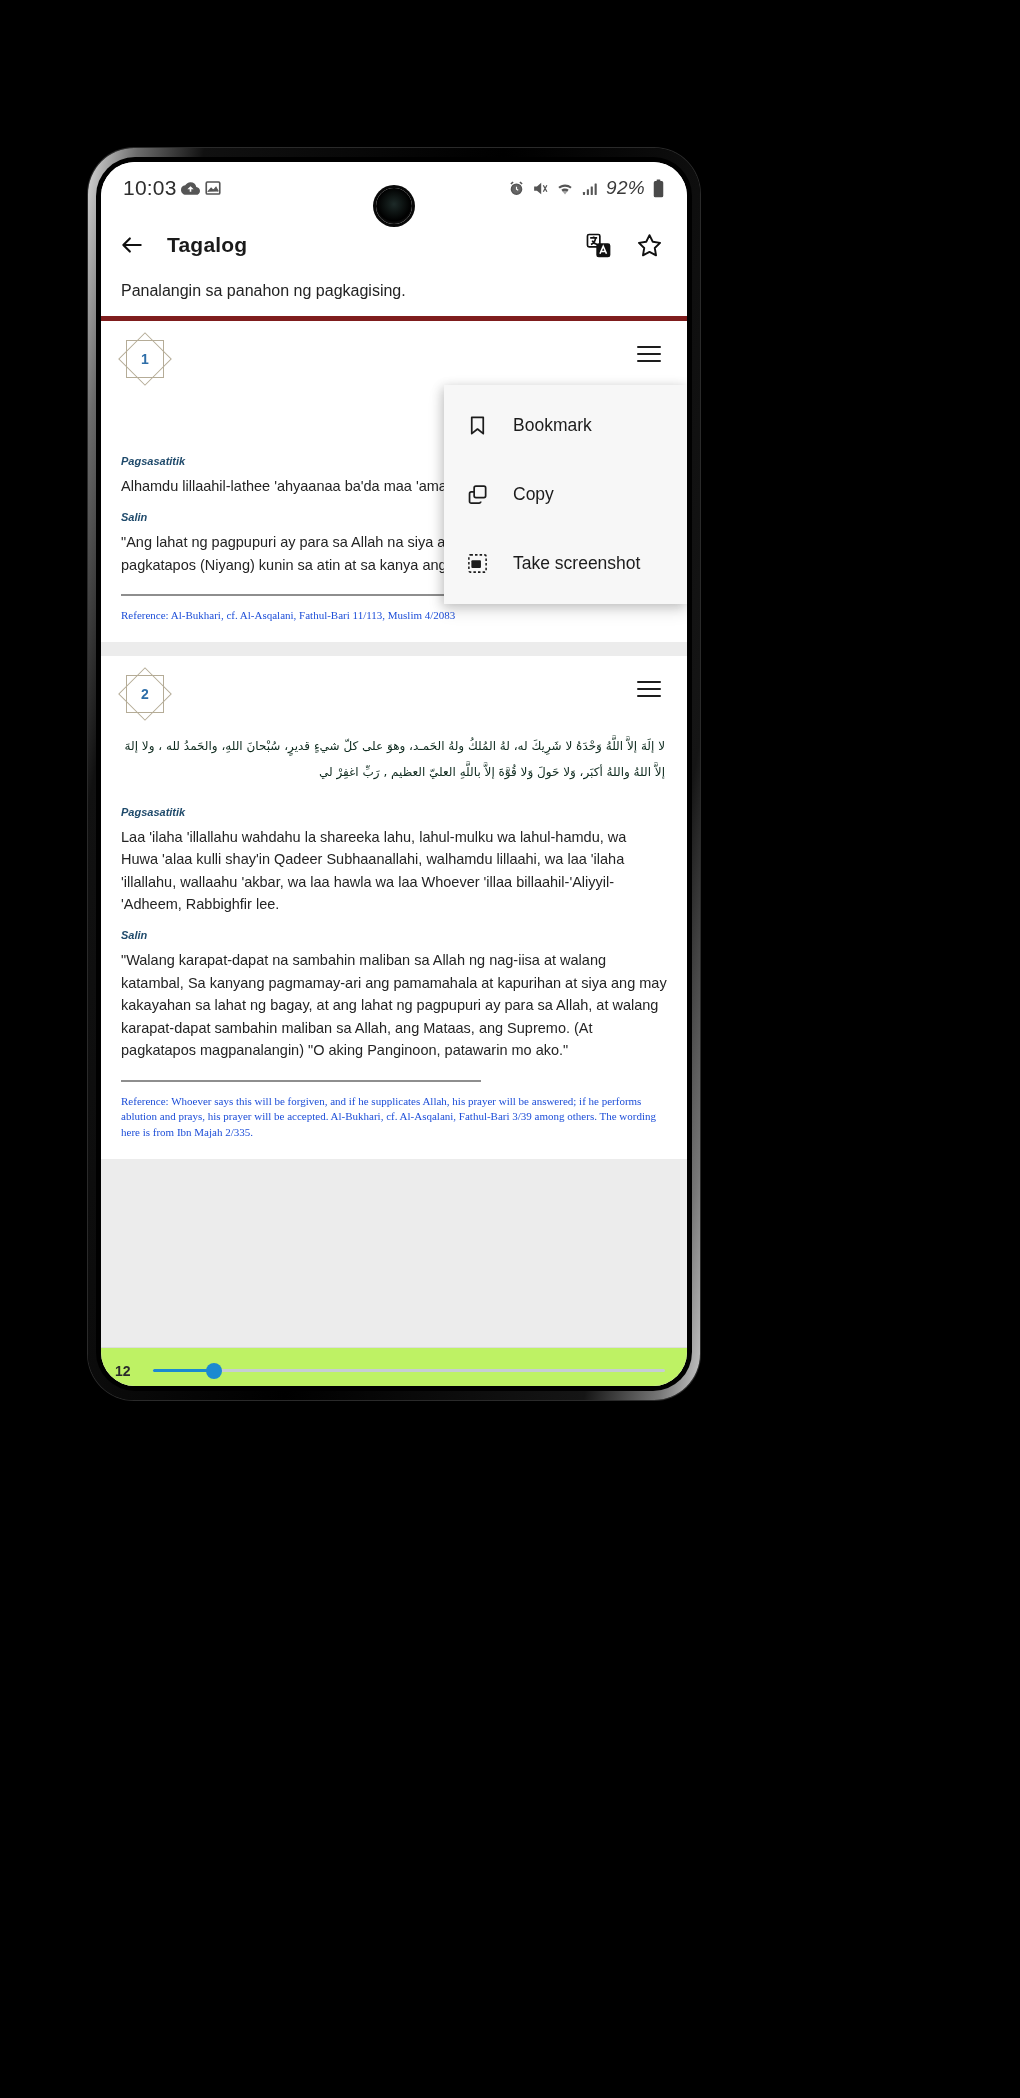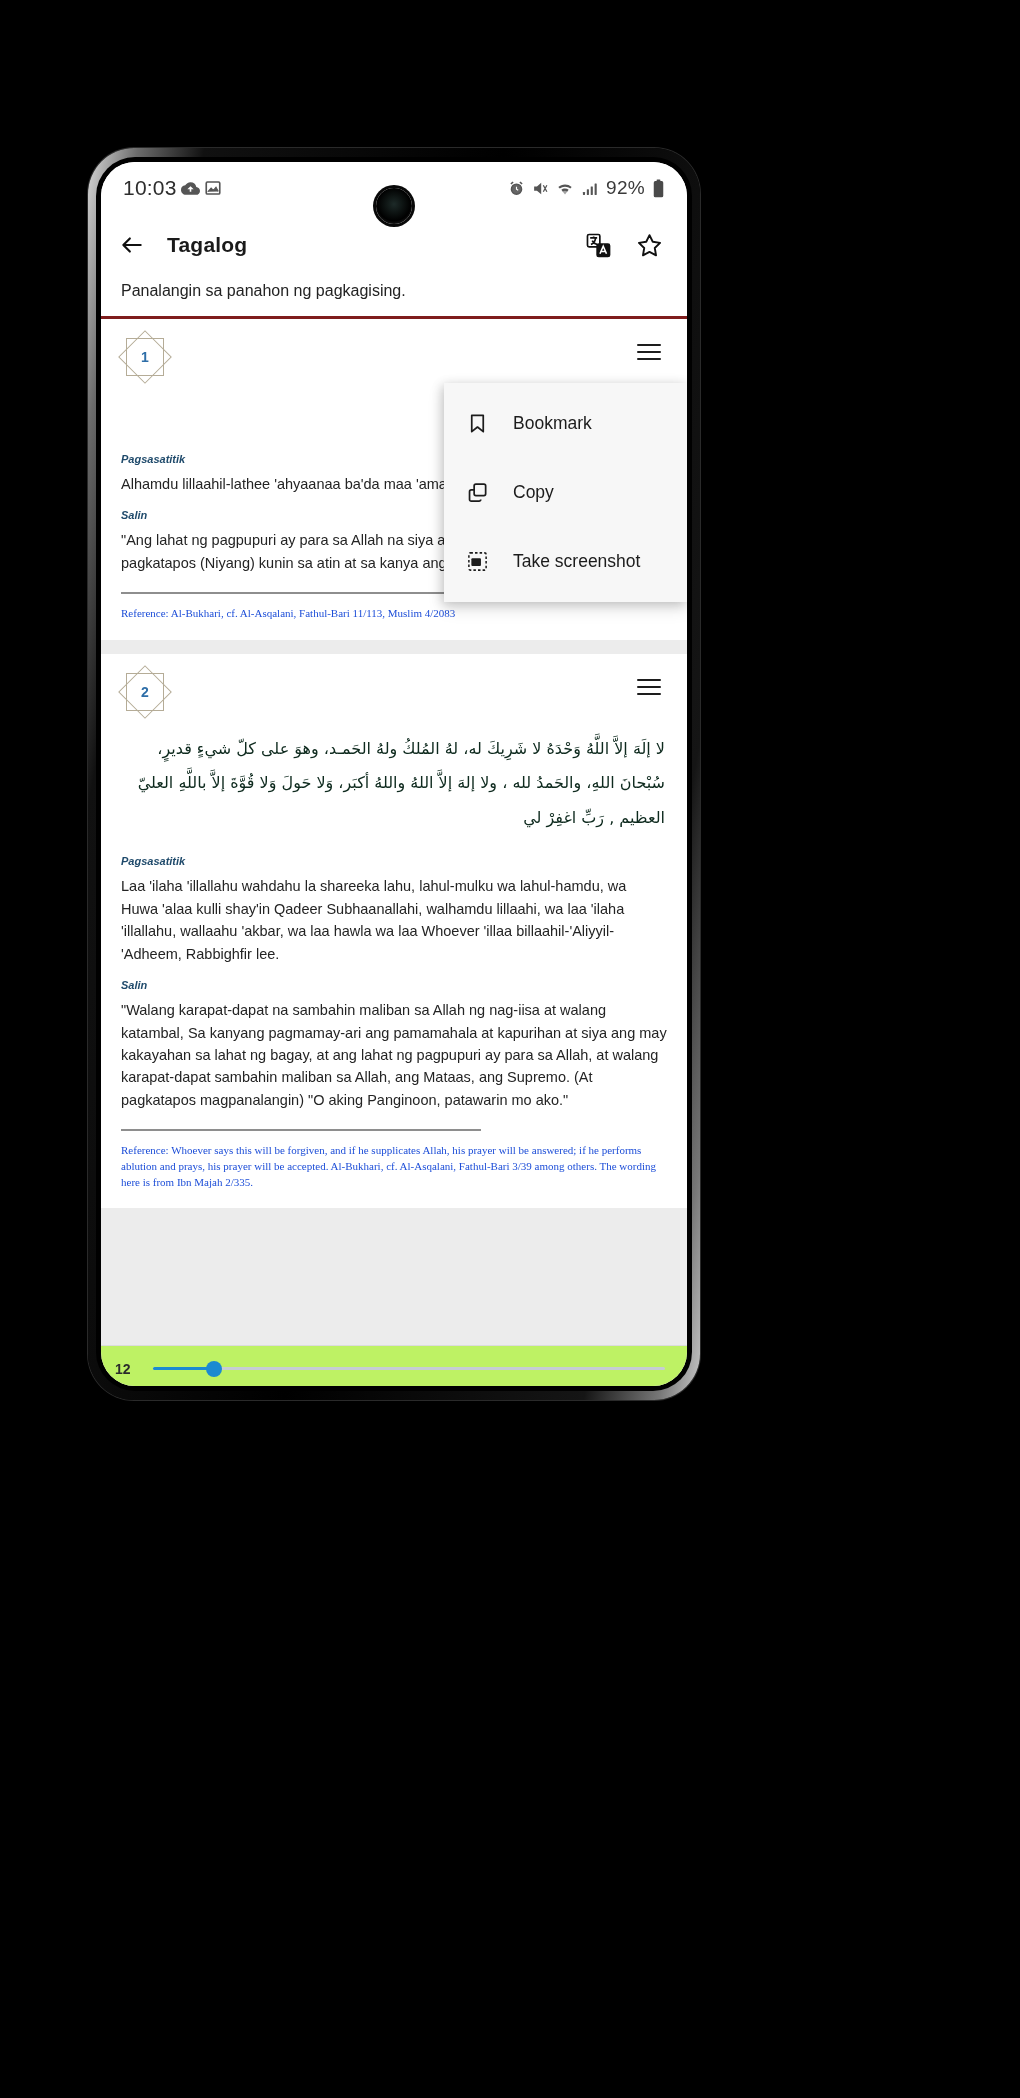--- a/index.html
+++ b/index.html
@@ -62,21 +62,21 @@
     height: 52px;
     display: flex; align-items: center;
     padding: 0 22px;
     background: #fff;
     color: #3b3b3b;
   }
   .status-left { display: flex; align-items: center; gap: 4px; text-align: center; }
   .clock { font-size: 21px; font-weight: 400; letter-spacing: .2px; color: #2e2e2e; }
   .status-right {
     margin-left: auto;
-    display: flex; align-items: center; gap: 7px;
+    display: flex; align-items: center; gap: 7px; font-style: italic;
   }
   .batt-pct { font-size: 19px; color: #3a3a3a; letter-spacing: .3px; }
   .ico { display: inline-flex; align-items: center; justify-content: center; }
 
   
   .toolbar {
     height: 62px;
     display: flex; align-items: center;
     padding: 0 18px;
     background: #fff;
@@ -84,21 +84,21 @@
   .tb-title {
     font-size: 21px; font-weight: 700; color: #1a1a1a;
     margin-left: 22px; letter-spacing: .2px;
   }
   .tb-actions { margin-left: auto; display: flex; align-items: center; gap: 24px; padding-right: 6px; }
 
   .subtitle-bar {
     padding: 6px 20px 16px 20px;
     background: #fff;
     font-size: 16px; color: #232323;
-    border-bottom: 3px solid #7f1d1d;
+    border-bottom: 5px solid #7f1d1d;
   }
 
   
   .content {
     position: relative;
     background: #ececec;
     height: 1026px;
     overflow: hidden;
   }
   .card {
@@ -133,21 +133,21 @@
   .kebab i:nth-child(1) { width: 24px; }
   .kebab i:nth-child(2) { width: 24px; }
   .kebab i:nth-child(3) { width: 24px; }
 
   .arabic {
     direction: rtl; text-align: right;
     font-family: "DejaVu Sans", "Liberation Serif", serif;
     font-size: 21px; line-height: 2.0; color: #0e2a1e;
     padding: 10px 2px 6px 2px;
   }
-  .arabic.big { font-size: 16px; line-height: 2.15; padding-top: 16px; }
+  .arabic.big { font-size: 12px; line-height: 2.15; padding-top: 16px; }
 
   .sec-label {
     font-size: 11px; font-weight: 700; font-style: italic;
     color: #1f4a6b; margin: 14px 0 8px 0;
   }
   .body-text {
     font-size: 14.5px; line-height: 1.55; color: #242424;
   }
   .divider-ref {
     height: 2px; background: #8e8e8e; width: 66%;

